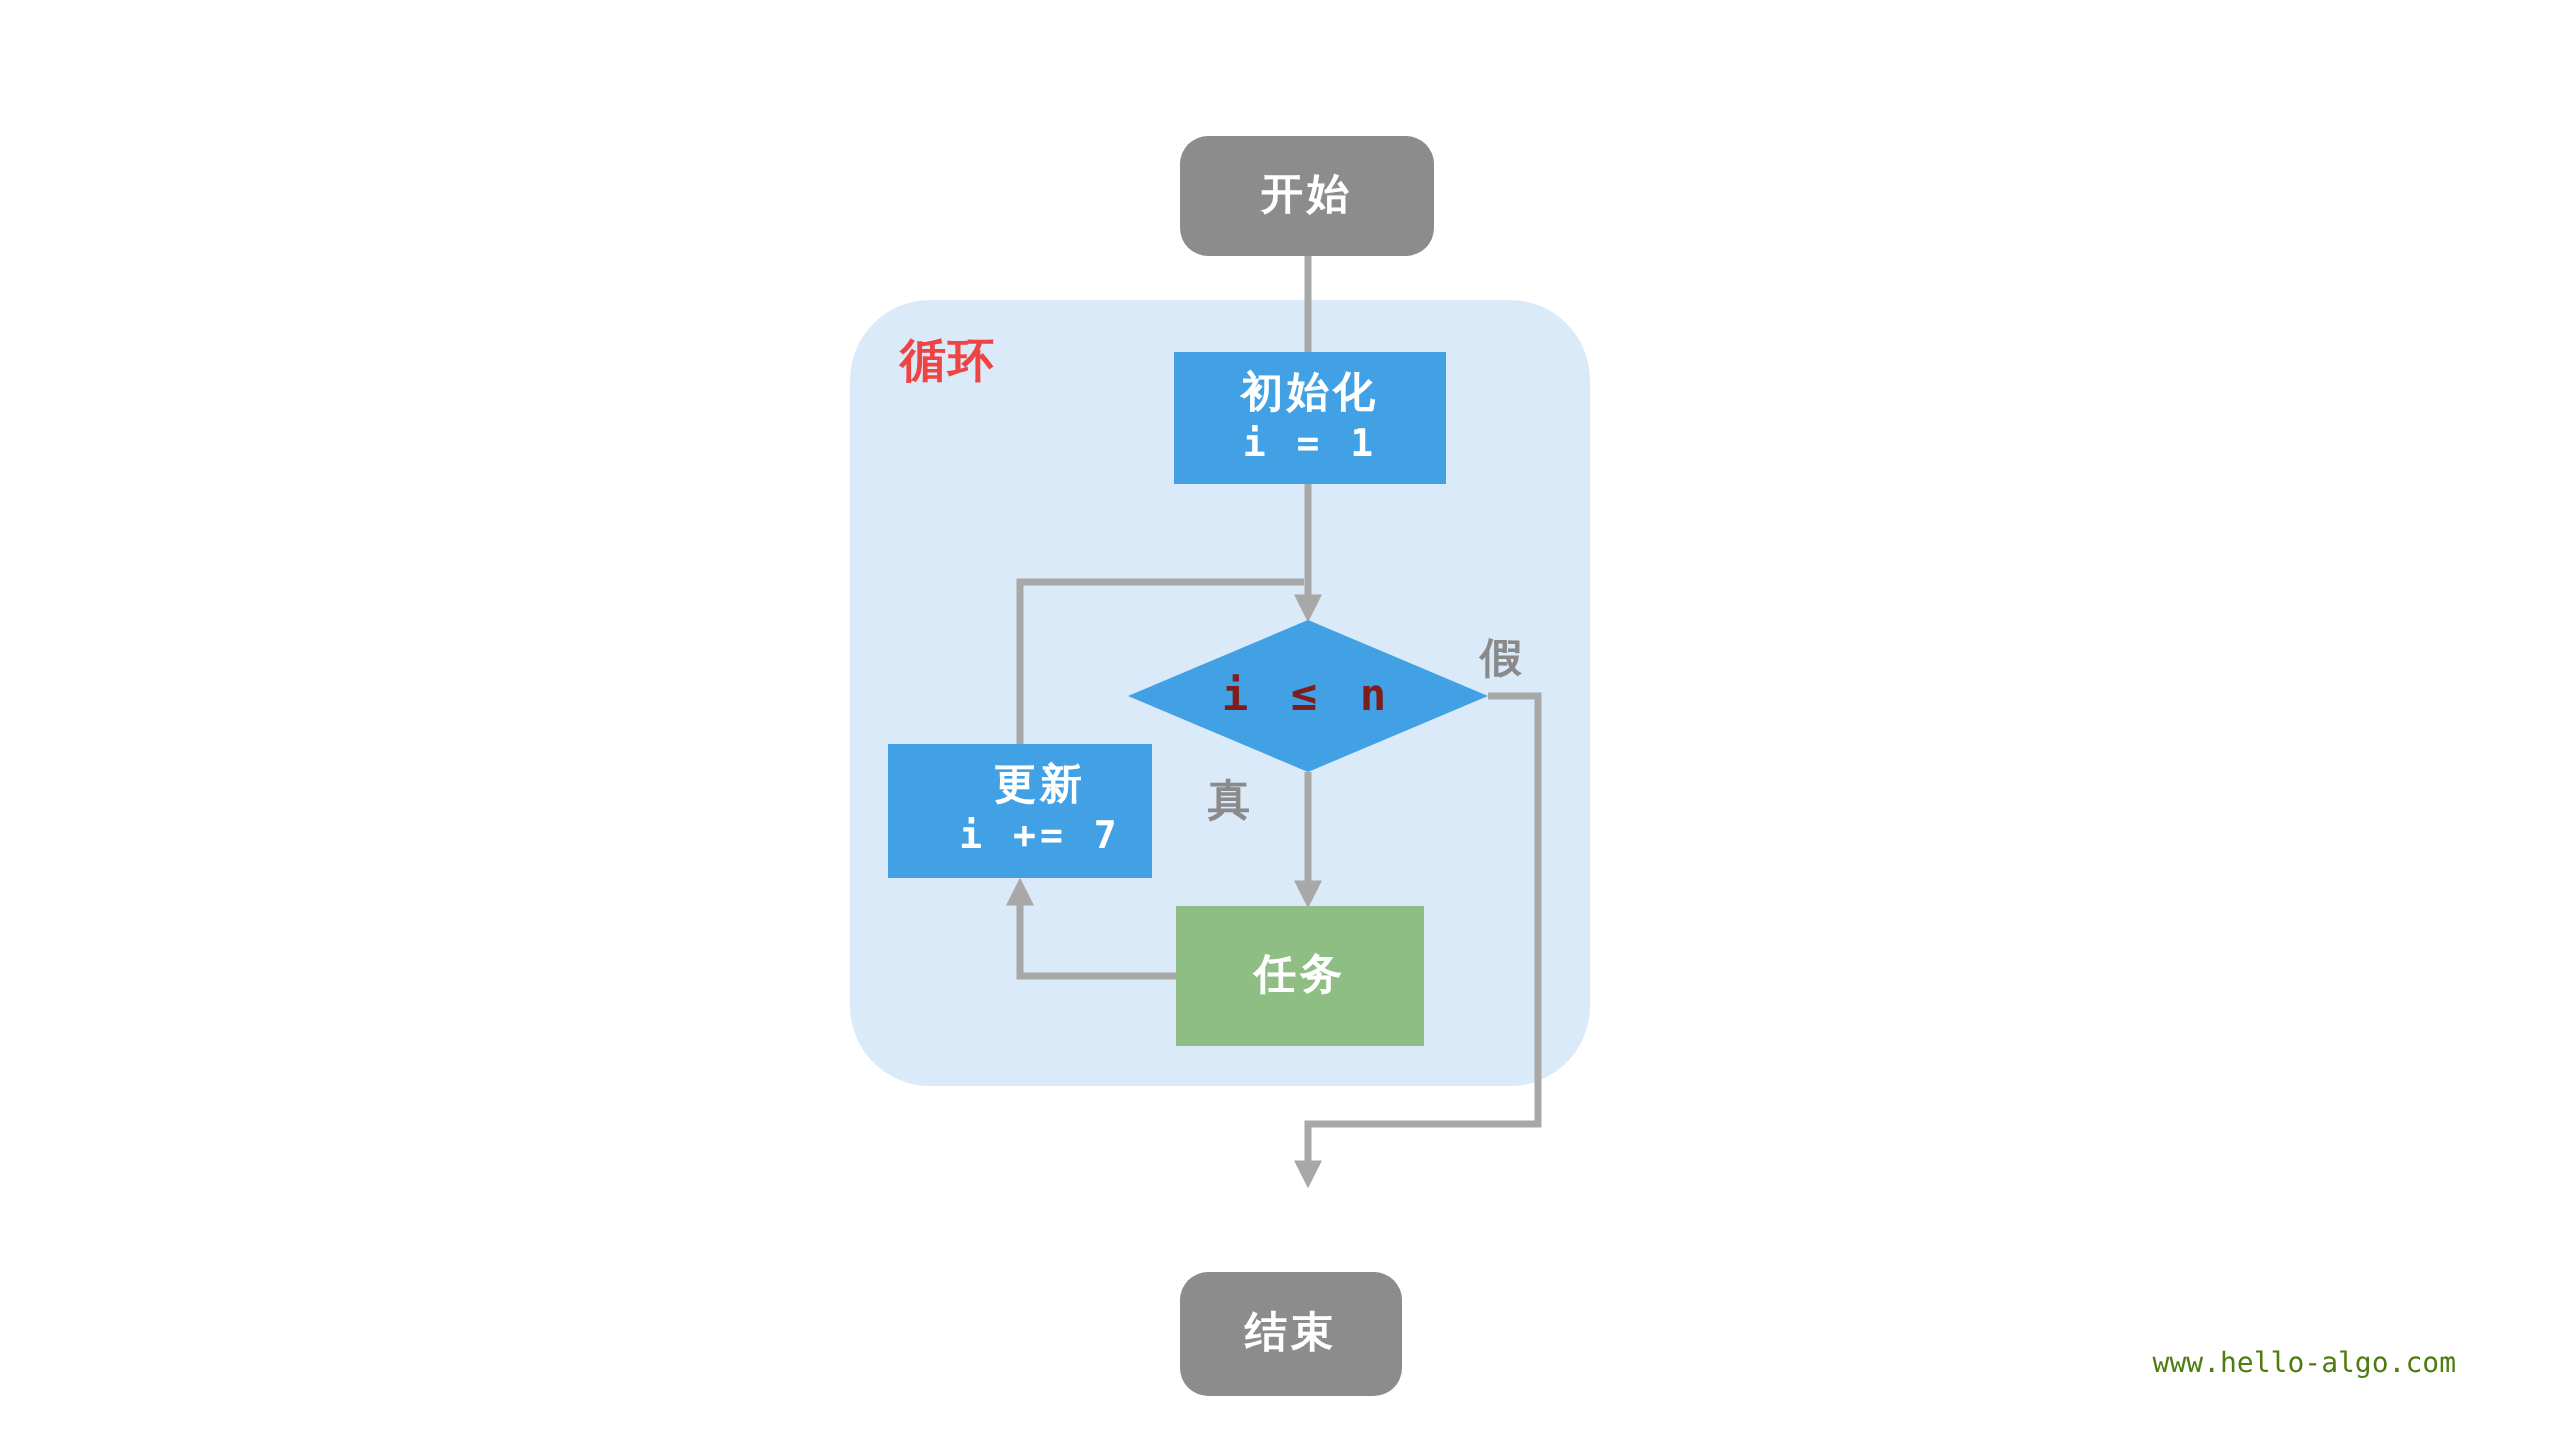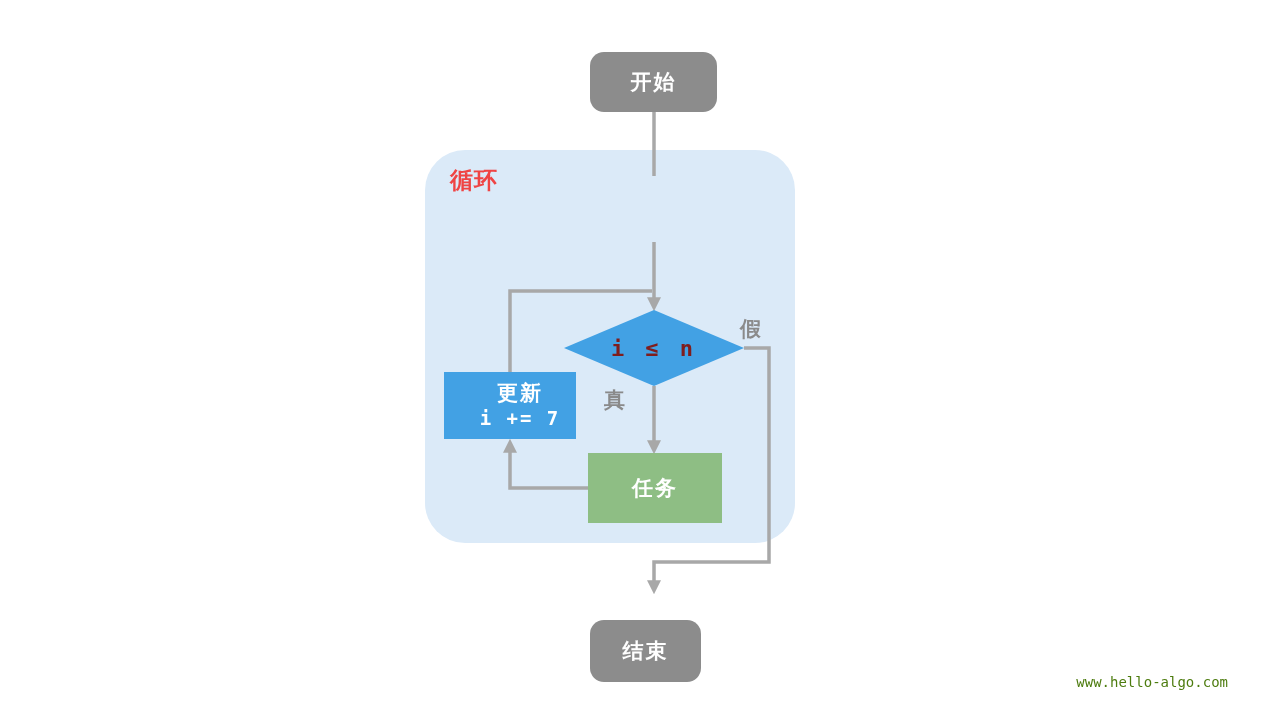--- a/index.html
+++ b/index.html
@@ -22,28 +22,28 @@
   .node {
     position: absolute; z-index: 3; display: flex; flex-direction: column;
     align-items: center; justify-content: center; color: #ffffff; text-align: center;
   }
   .node .cn { font-size: 21px; font-weight: 600; letter-spacing: 2px; line-height: 1.25; }
   .node .code {
     font-family: "DejaVu Sans Mono", monospace; font-weight: 700;
     font-size: 19px; letter-spacing: 2px; line-height: 1.3;
   }
 
-  .terminal { background: #8c8c8c; border-radius: 14px; }
+  .terminal { background: #8c8c8c; border-radius: 14px; margin-top: 16px; }
   .process  { background: #42a1e4; }
   .task     { background: #8ebe84; }
 
   .node-start  { left: 590px; top: 52px;  width: 127px; height: 60px; }
   .node-init   { left: 587px; top: 176px; width: 136px; height: 66px; }
   .node-update { left: 444px; top: 372px; width: 132px; height: 67px; padding-left: 20px; }
-  .node-task   { left: 588px; top: 453px; width: 134px; height: 70px; }
+  .node-task   { left: 588px; top: 453px; width: 124px; height: 70px; }
   .node-end    { left: 590px; top: 620px; width: 111px; height: 62px; }
 
   .diamond-text {
     position: absolute; left: 564px; top: 310px; width: 180px; height: 76px; z-index: 3;
     display: flex; align-items: center; justify-content: center;
     color: #7f1d1d; font-family: "DejaVu Sans Mono", monospace;
     font-weight: 700; font-size: 22px; letter-spacing: 4px;
   }
 
   .edge-label {
@@ -79,20 +79,24 @@
       <path d="M744,348 H769 V562 H654 V583" marker-end="url(#arrow)"></path>
       <path d="M588,488 H510 V450" marker-end="url(#arrow)"></path>
     </g>
     <polygon points="654,310 744,348 654,386 564,348" fill="#42a1e4"></polygon>
   </svg>
 
   <div class="node terminal node-start">
     <span class="cn">开始</span>
   </div>
 
+  <div class="node process node-init">
+    <span class="cn">初始化</span>
+    <span class="code">i = 1</span>
+  </div>
 
   <div class="diamond-text">
     <span>i ≤ n</span>
   </div>
 
   <div class="node process node-update">
     <span class="cn">更新</span>
     <span class="code">i += 7</span>
   </div>
 

